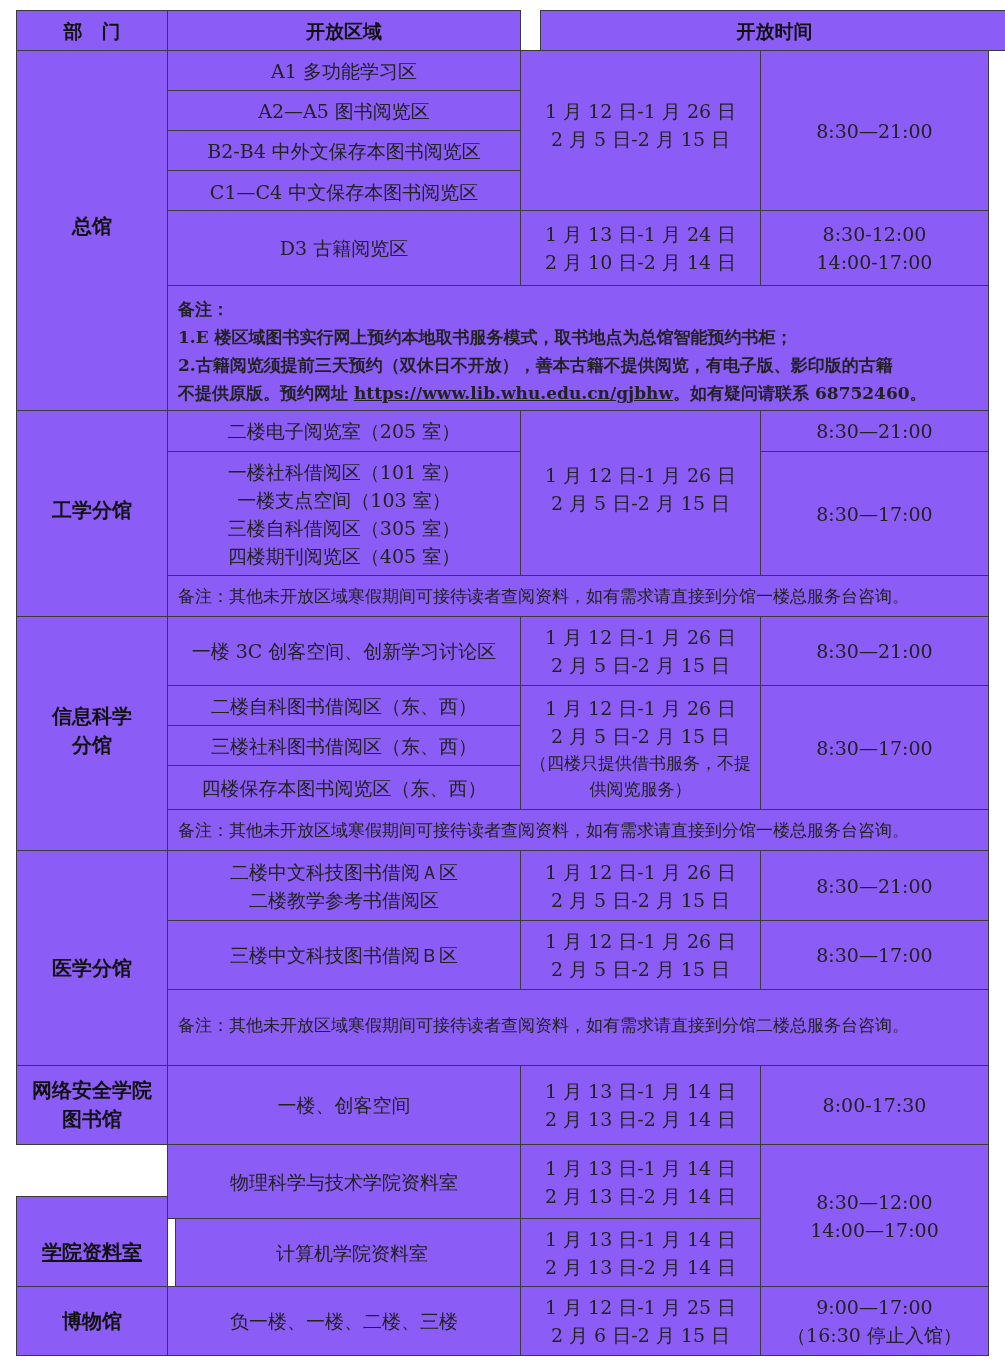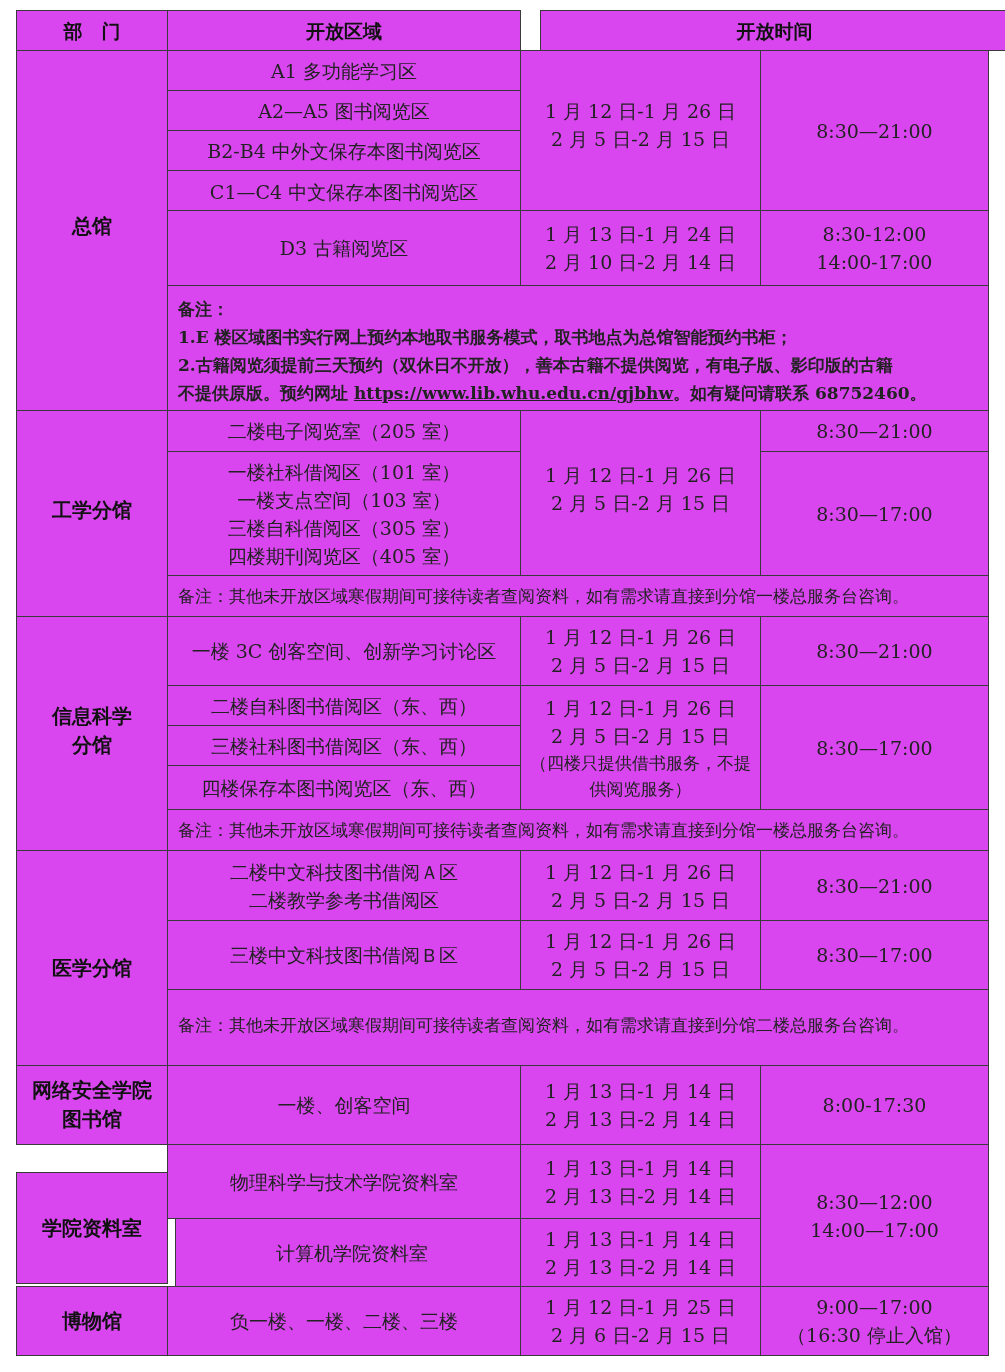--- a/index.html
+++ b/index.html
@@ -25,21 +25,21 @@
     .cell {
       position: absolute;
       box-sizing: border-box;
       border: 1px solid #3a3a3a;
       display: flex;
       align-items: center;
       justify-content: center;
       text-align: center;
       font-size: 19px;
       line-height: 28px;
-      background: #d946ef;
+      background: #8b5cf6;
     }
     .cell.head {
       font-family: "DejaVu Sans", "Liberation Sans", sans-serif;
       font-weight: bold;
       font-size: 19px;
       color: #111111;
     }
     .cell.dept {
       font-family: "DejaVu Sans", "Liberation Sans", sans-serif;
       font-weight: bold;
@@ -188,21 +188,21 @@
     <span>网络安全学院</span>
     <span>图书馆</span>
   </div>
   <div class="cell" style="left:167px;top:1065px;width:354px;height:80px;">一楼、创客空间</div>
   <div class="cell multi" style="left:520px;top:1065px;width:241px;height:80px;">
     <span>1 月 13 日-1 月 14 日</span>
     <span>2 月 13 日-2 月 14 日</span>
   </div>
   <div class="cell" style="left:760px;top:1065px;width:229px;height:80px;">8:00-17:30</div>
 
-  <div class="cell dept" style="left:16px;top:1172px;width:152px;height:112px;">
+  <div class="cell dept" style="left:16px;top:1196px;width:152px;height:112px;text-decoration:underline;">
     <span>学院资料室</span>
   </div>
   <div class="cell" style="left:167px;top:1144px;width:354px;height:75px;">物理科学与技术学院资料室</div>
   <div class="cell multi" style="left:520px;top:1144px;width:241px;height:75px;">
     <span>1 月 13 日-1 月 14 日</span>
     <span>2 月 13 日-2 月 14 日</span>
   </div>
   <div class="cell" style="left:175px;top:1218px;width:354px;height:69px;">计算机学院资料室</div>
   <div class="cell multi" style="left:520px;top:1218px;width:241px;height:69px;">
     <span>1 月 13 日-1 月 14 日</span>

